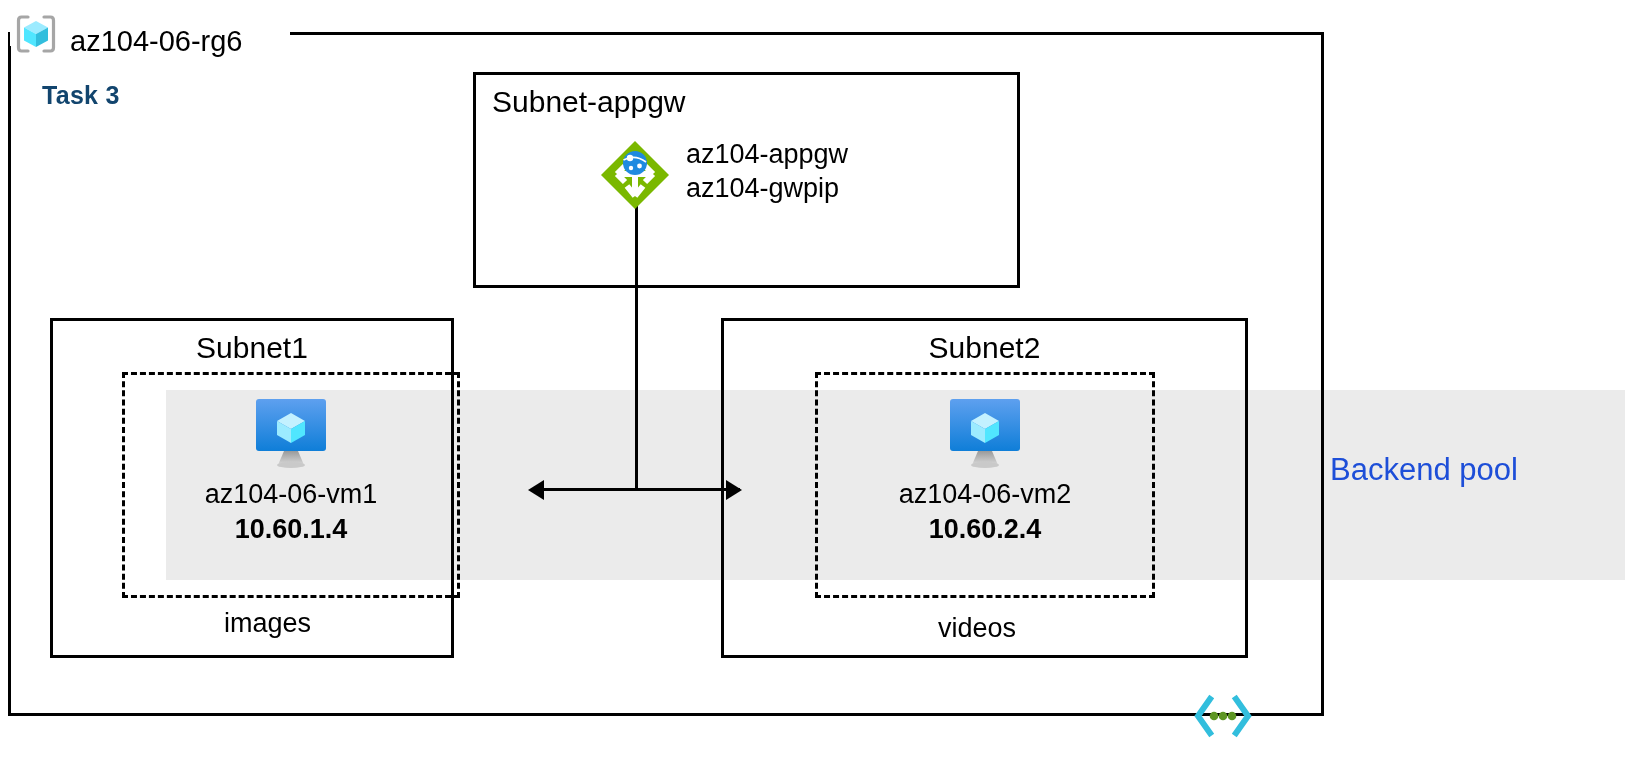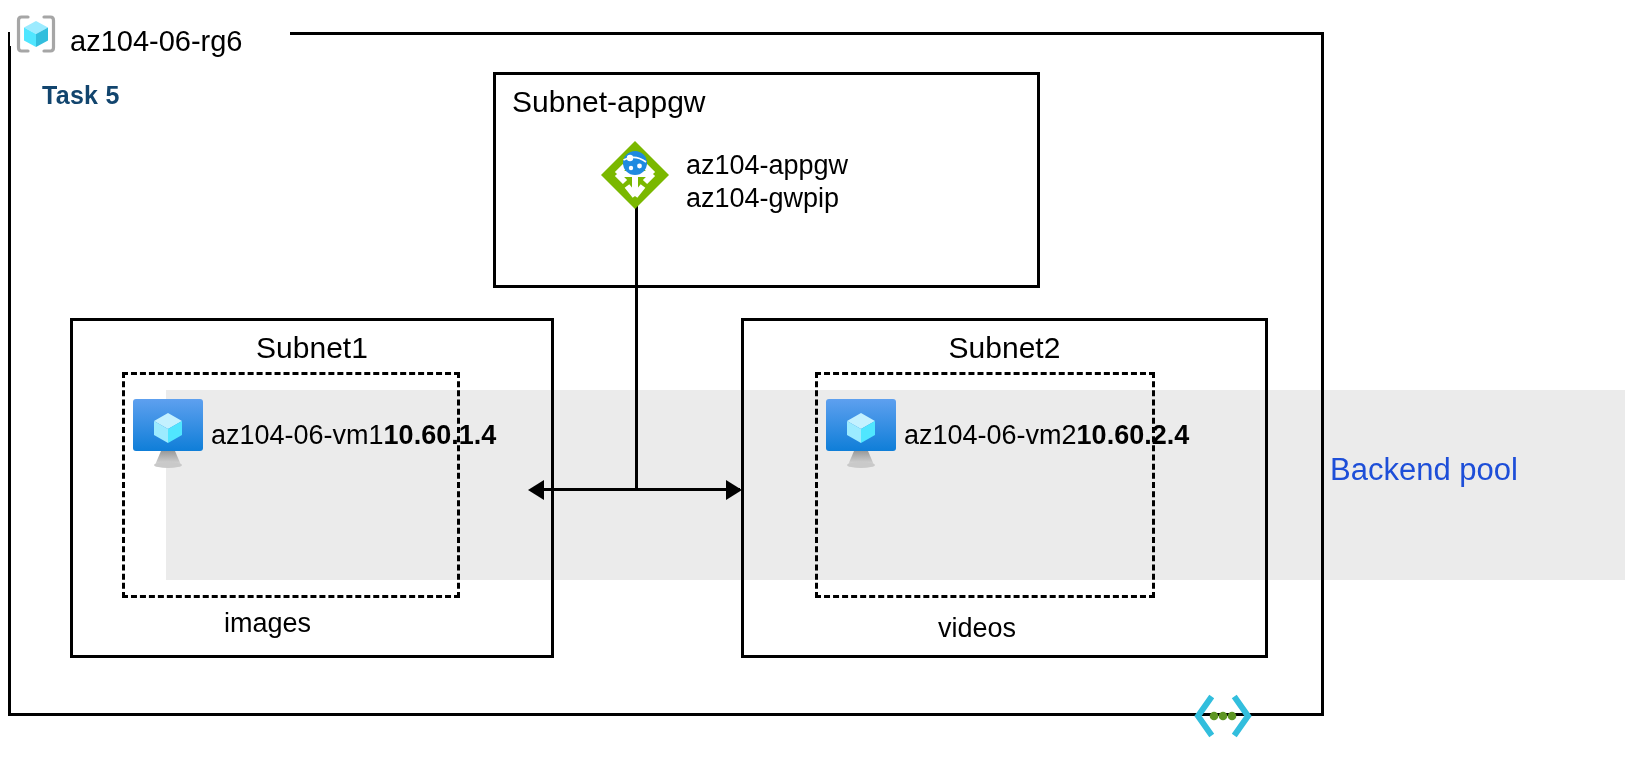--- a/index.html
+++ b/index.html
@@ -92,24 +92,23 @@
     color: #1d4ed8;
     white-space: nowrap;
   }
 
   
   .subnet-box {
     position: absolute;
     border: 3px solid #000000;
     box-sizing: border-box;
     background: transparent;
-    margin-left: 20px;
   }
   #subnet-appgw-box { left: 473px; top: 72px;  width: 547px; height: 216px; }
-  #subnet1-box      { left: 50px;  top: 318px; width: 484px; height: 340px; }
+  #subnet1-box      { left: 50px;  top: 318px; width: 404px; height: 340px; }
   #subnet2-box      { left: 721px; top: 318px; width: 527px; height: 340px; }
 
   .subnet-title-left {
     position: absolute;
     left: 16px;
     top: 10px;
     font-size: 30px;
     white-space: nowrap;
   }
   .subnet-title-center {
@@ -131,20 +130,21 @@
   }
   #vm1-dashed { left: 122px; top: 372px; width: 338px; height: 226px; }
   #vm2-dashed { left: 815px; top: 372px; width: 340px; height: 226px; }
 
   .vm-stack {
     position: absolute;
     left: 0;
     right: 0;
     top: 18px;
     display: flex;
+    flex-direction: column;
     align-items: center;
   }
   .vm-name {
     font-size: 27px;
     line-height: 1.28;
     white-space: nowrap;
   }
   .vm-ip {
     font-size: 27px;
     line-height: 1.28;
@@ -161,21 +161,21 @@
   }
   #subnet1-footer { left: 214px; top: 608px; }
   #subnet2-footer { left: 928px; top: 613px; }
 
   
   .appgw-node {
     position: absolute;
     left: 598px;
     top: 138px;
     display: flex;
-    align-items: flex-end;
+    align-items: flex-start;
     gap: 14px;
   }
   .appgw-labels {
     display: flex;
     flex-direction: column;
     line-height: 1.25;
   }
   .appgw-labels span { font-size: 27px; white-space: nowrap; }
 
   
@@ -233,21 +233,21 @@
         <path d="M30 5 L36.5 5 Q39.5 5 39.5 8.5 L39.5 35.5 Q39.5 39 36.5 39 L30 39" fill="none" stroke="#a6a6a6" stroke-width="3.2" stroke-linecap="round"></path>
 
         <polygon points="22,9 34,15.5 22,22 10,15.5" fill="#9cebff"></polygon>
         <polygon points="10,15.5 22,22 22,35 10,28.5" fill="#50e6ff"></polygon>
         <polygon points="34,15.5 34,28.5 22,35 22,22" fill="#32bedd"></polygon>
       </svg>
     </span>
     <span class="rg-title">az104-06-rg6</span>
   </div>
 
-  <div class="task-label">Task 5</div>
+  <div class="task-label">Task 3</div>
 
   <div class="subnet-box" id="subnet-appgw-box">
     <div class="subnet-title-left">Subnet-appgw</div>
   </div>
 
   <div class="conn-vertical"></div>
 
   <div class="appgw-node">
     <span>
       <svg width="74" height="74" viewBox="0 0 74 74" aria-hidden="true">

